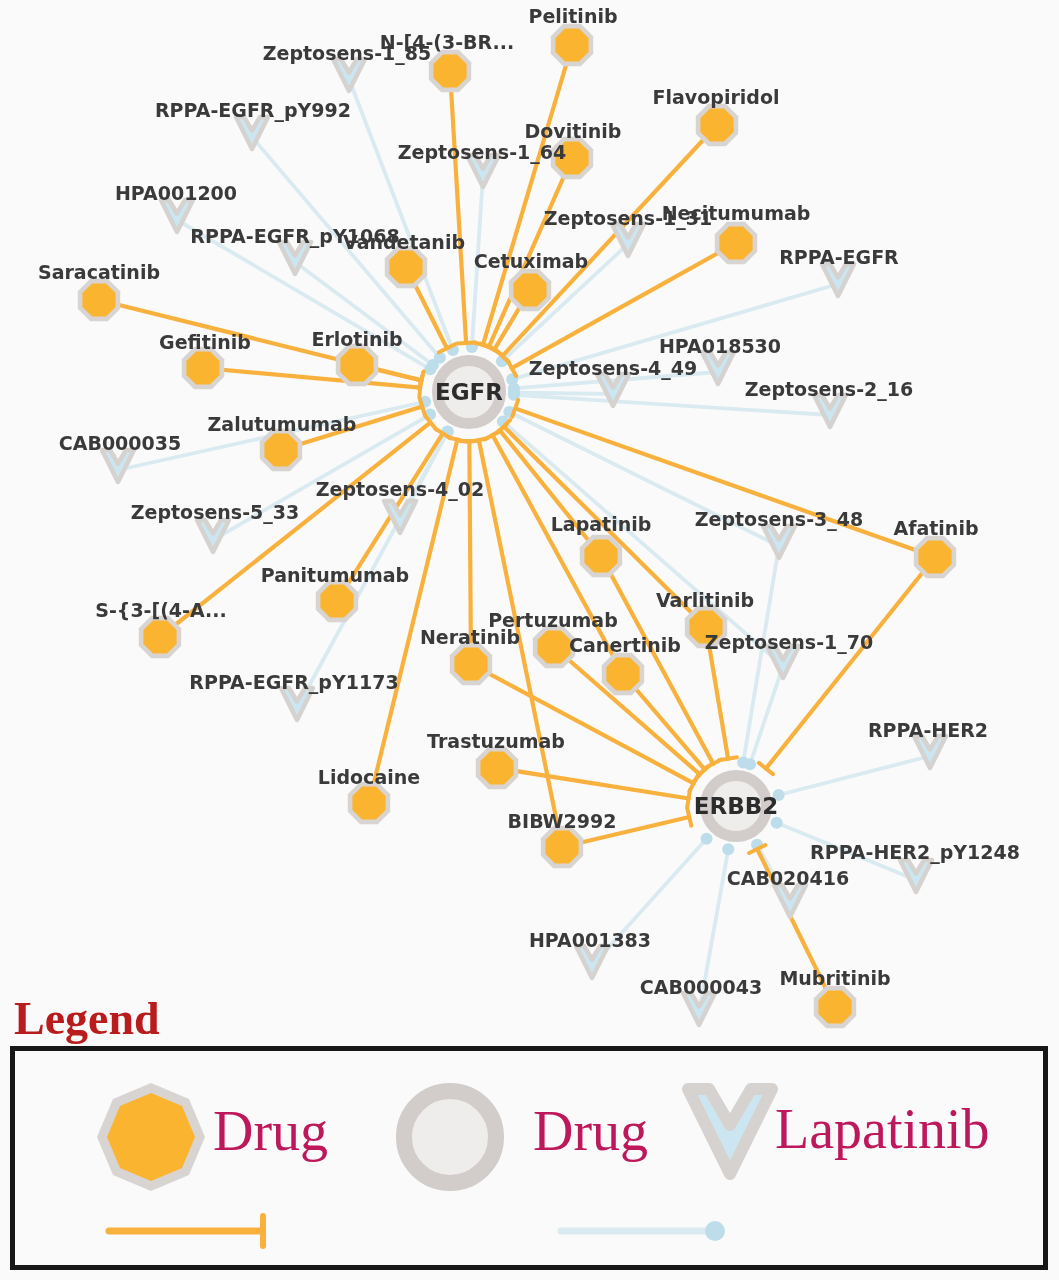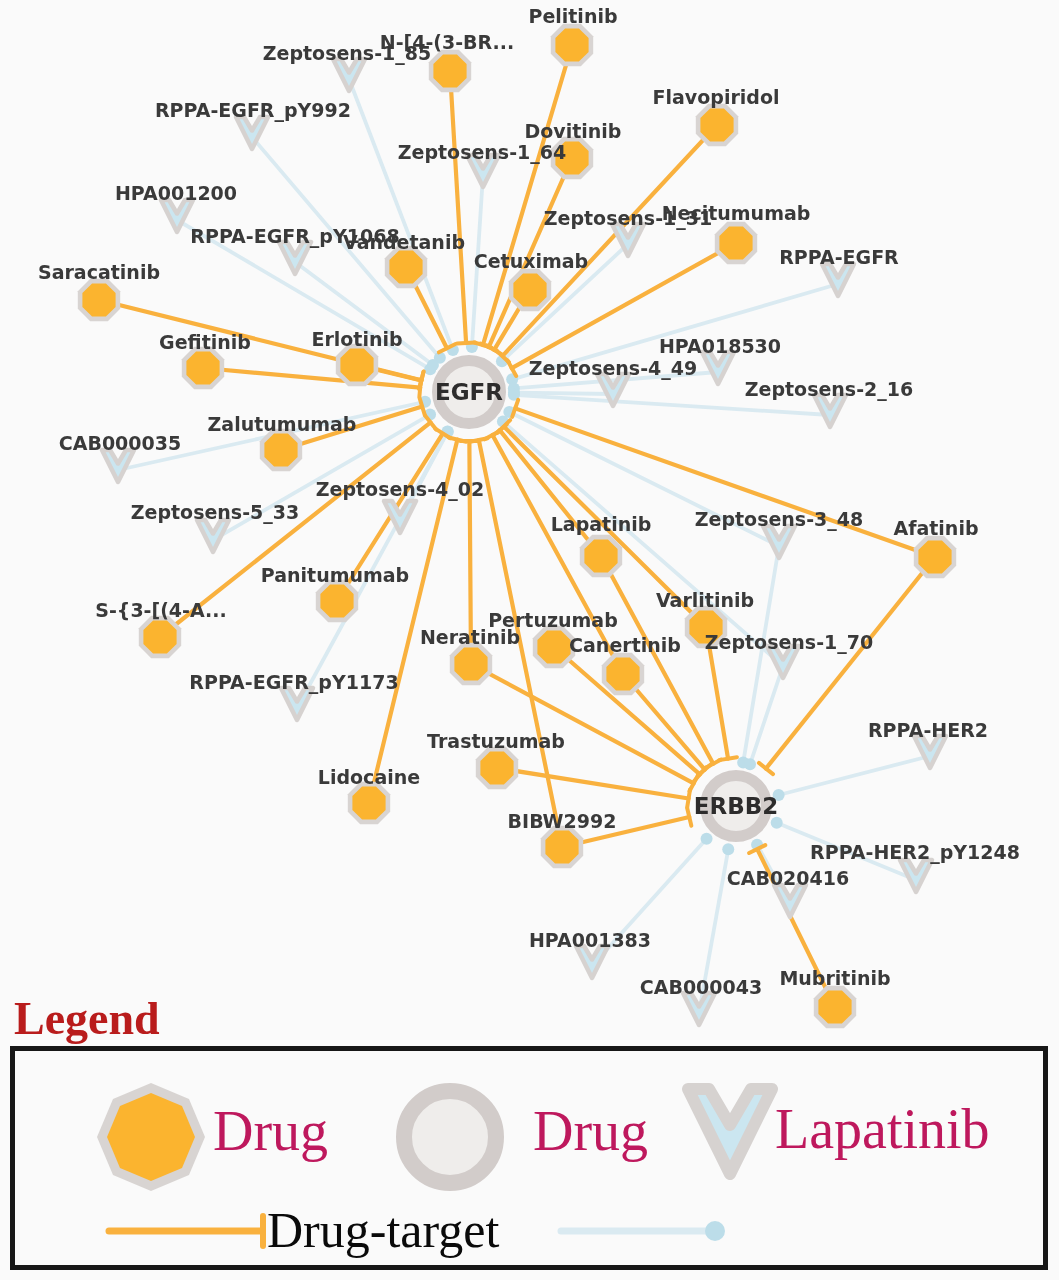--- a/index.html
+++ b/index.html
@@ -269,20 +269,19 @@
 
     <svg class="lg-abs" style="left:660px;top:26px" width="110" height="116" viewBox="0 0 110 116">
       <path d="M 13 12 L 55 97 L 97 12 L 76 12 L 55 48 L 34 12 Z" fill="var(--antibody-fill)" stroke="var(--antibody-border)" stroke-width="12" stroke-linejoin="round"></path>
     </svg>
     <div class="lg-abs lg-text" style="left:760px;top:50px">Lapatinib</div>
 
     <svg class="lg-abs" style="left:90px;top:160px" width="168" height="40" viewBox="0 0 168 40">
       <line x1="4" y1="20" x2="156" y2="20" stroke="var(--edge-drug)" stroke-width="7" stroke-linecap="round"></line>
       <line x1="158" y1="5" x2="158" y2="35" stroke="var(--edge-drug)" stroke-width="6" stroke-linecap="round"></line>
     </svg>
-    <div class="lg-abs lg-text2" style="left:252px;top:154px">Drug-target</div>
 
     <svg class="lg-abs" style="left:542px;top:160px" width="172" height="40" viewBox="0 0 172 40">
       <line x1="4" y1="20" x2="152" y2="20" stroke="var(--edge-antibody)" stroke-width="7" stroke-linecap="round"></line>
       <circle cx="158" cy="20" r="10" fill="var(--edge-antibody-dot)"></circle>
     </svg>
   </div>
 </div>
 
 </body></html>

